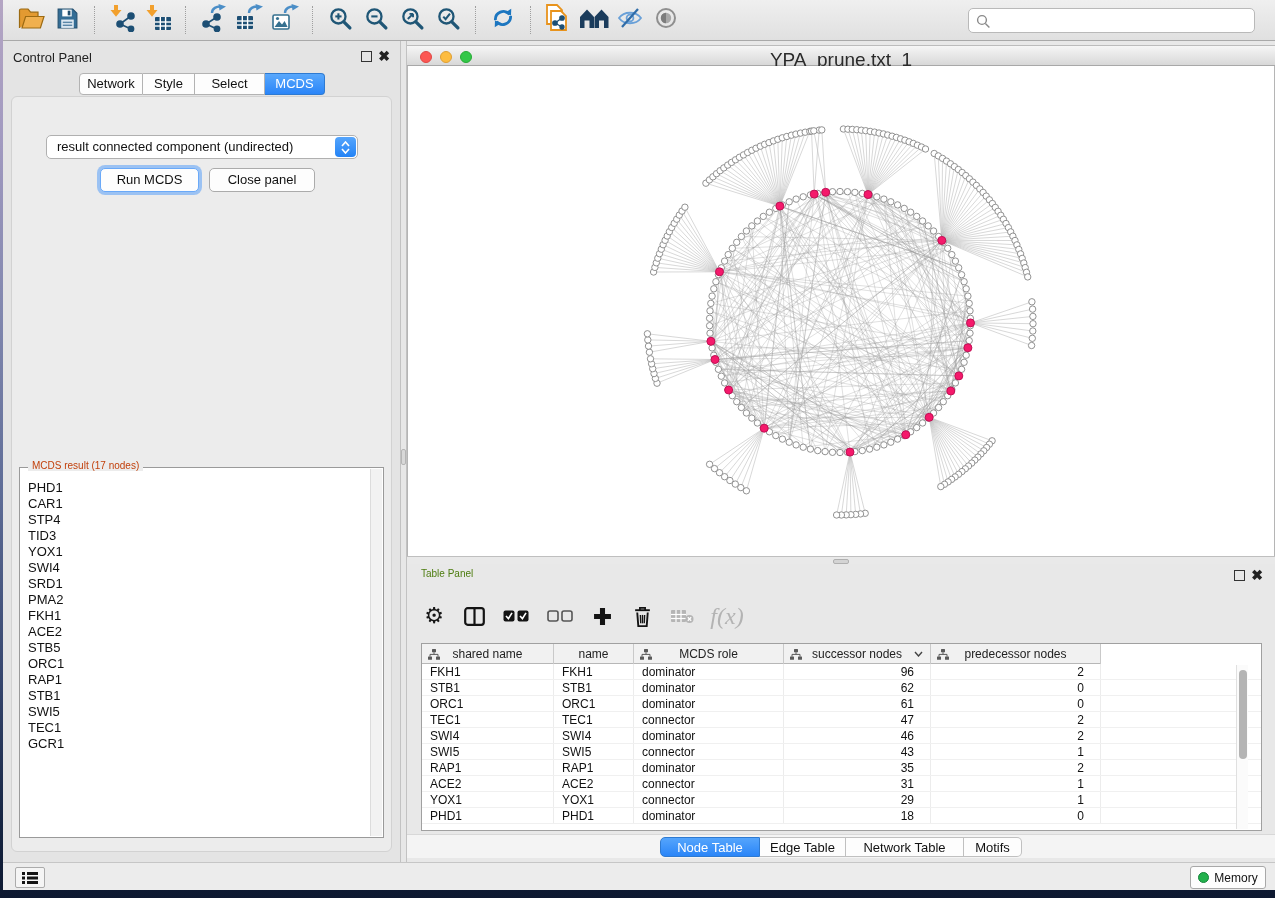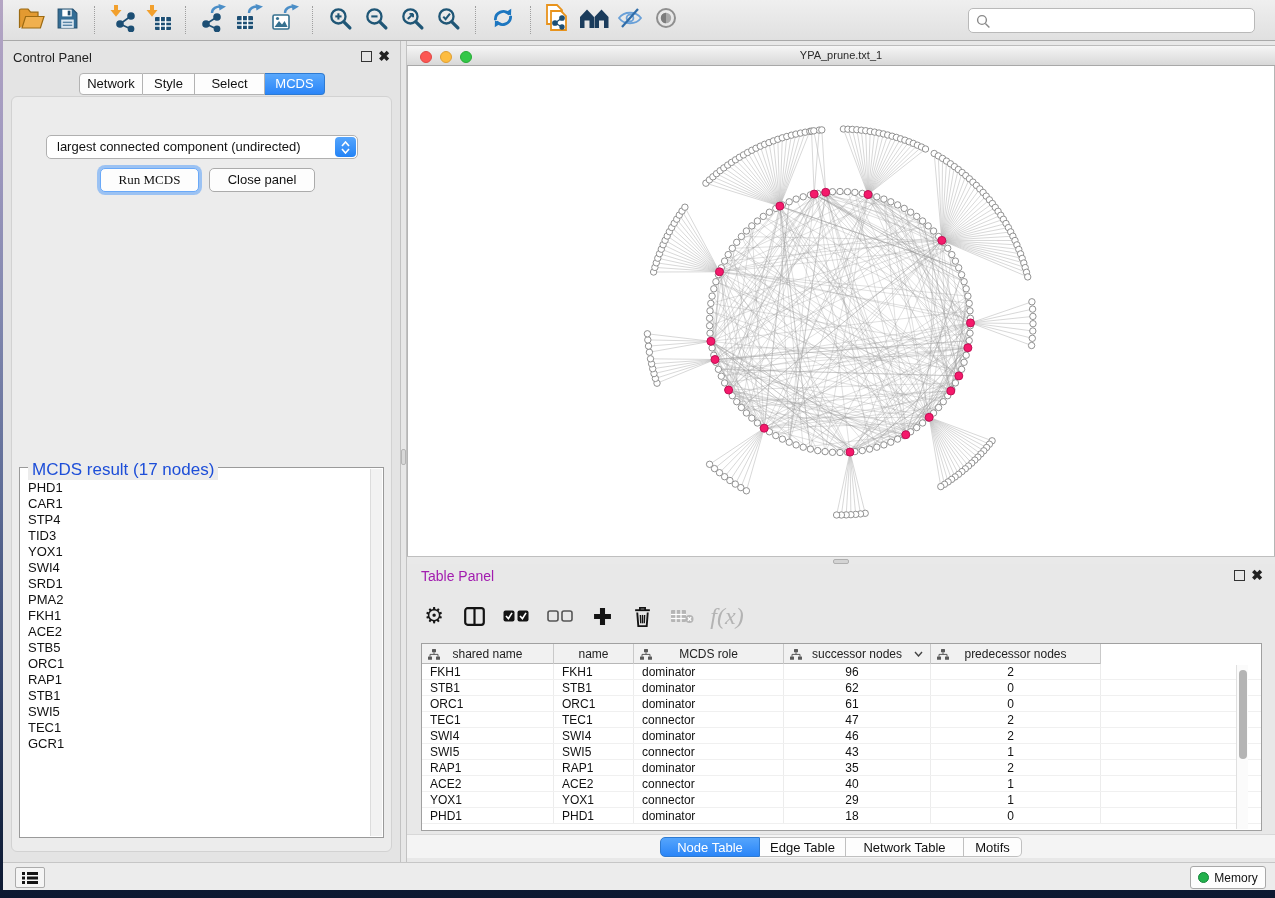--- a/index.html
+++ b/index.html
@@ -36,60 +36,60 @@
   .cptab.first { border-left:1px solid #b3b3b3; border-radius:4px 0 0 4px; }
   .cptab.last { border-radius:0 4px 4px 0; }
   .cptab.active { background:linear-gradient(#59a8fc,#2a85f8); color:#fff; border-color:#2e7ad1; }
   .cp-body { position:absolute; left:8px; right:8px; top:55px; bottom:10px; background:#ececec; border:1px solid #d2d2d2; border-radius:6px; }
   .opt-label { position:absolute; left:0; right:0; top:17px; text-align:center; font-size:13px; color:#111; }
   .dropdown { position:absolute; left:34px; top:38px; width:312px; height:24px; background:#fff; border:1px solid #b0b0b0; border-radius:5px; }
   .dropdown .dd-text { position:absolute; left:10px; top:3px; font-size:13px; color:#111; }
   .dd-stepper { position:absolute; right:1px; top:1px; width:21px; height:20px; border-radius:4px; background:linear-gradient(#55a5fc,#2383f6); display:flex; flex-direction:column; align-items:center; justify-content:center; gap:1px; }
   .btn-row { position:absolute; left:0; right:0; top:71px; height:24px; }
   .pbtn { position:absolute; height:24px; background:#fdfdfd; border:1px solid #ababab; border-radius:5px; font-size:13px; color:#111; text-align:center; line-height:22px; }
-  .pbtn.focused { box-shadow:0 0 0 3px rgba(90,160,250,.55); border-color:#6aa9f8;font-family:Liberation Serif, serif; }
+  .pbtn.focused { box-shadow:0 0 0 3px rgba(90,160,250,.55); border-color:#6aa9f8; }
   .result-box { position:absolute; left:7px; width:365px; top:370px; height:371px; background:#fff; border:1px solid #9a9a9a; }
-  .result-legend { position:absolute; left:8px; top:-8px; background:#ececec; padding:0 4px; font-size:17px; color:#1d4ed8; }
+  .result-legend { position:absolute; left:8px; top:-8px; background:#ececec; padding:0 4px; font-size:10px; color:#c2410c; }
   .result-list { position:absolute; left:2px; top:12px; right:14px; bottom:2px; overflow:hidden; }
   .result-item { font-size:13px; color:#111; line-height:16px; padding-left:6px; }
   .result-scroll { position:absolute; top:1px; bottom:1px; right:1px; width:12px; background:#f2f2f2; border-left:1px solid #dcdcdc; }
 
   
   .vsplit { position:absolute; left:400px; top:41px; width:7px; height:821px; background:#e7e7e7; border-left:1px solid #c2c2c2; border-right:1px solid #c2c2c2; }
   .vsplit .handle { position:absolute; left:0px; top:408px; width:5px; height:16px; background:#d8d8d8; border:1px solid #b5b5b5; border-radius:2px; }
 
   
   .netp { position:absolute; left:407px; top:41px; width:868px; height:523px; background:#e8e8e8; }
   .net-titlebar { position:absolute; left:0; right:0; top:4px; height:21px;
     background:linear-gradient(#f6f6f6,#d8d8d8); border-top:1px solid #bcbcbc; border-bottom:1px solid #a8a8a8; }
   .tl { position:absolute; top:4.5px; width:12px; height:12px; border-radius:50%; }
-  .net-title { position:absolute; left:0; right:0; top:3px; text-align:center; font-size:11px; color:#2a2a2a; }
+  .net-title { position:absolute; left:0; right:0; top:3px; text-align:center; font-size:19px; color:#2a2a2a; }
   .net-canvas { position:absolute; left:0; right:0; top:25px; height:490px; background:#fff; border-left:1px solid #b5b5b5; border-right:1px solid #b5b5b5; }
   .hsplit { position:absolute; left:0; right:0; top:515px; height:8px; background:#e9e9e9; border-top:1px solid #bfbfbf; }
   .hsplit .handle { position:absolute; left:50%; top:1.5px; width:16px; height:5px; margin-left:-8px; background:#d4d4d4; border:1px solid #b0b0b0; border-radius:2px; }
 
   
   .tp { position:absolute; left:407px; top:564px; width:868px; height:298px; background:#e8e8e8; }
-  .tp-title { position:absolute; left:14px; top:4px; font-size:14px; color:#a21caf;text-align:center; }
+  .tp-title { position:absolute; left:14px; top:4px; font-size:10px; color:#4d7c0f;text-align:center; }
   .tp .win-float { right:30px; top:6px; }
   .tp .win-close { right:12px; top:3px; }
   .tp-toolbar { position:absolute; left:14px; top:26px; height:52px; right:14px; display:flex; align-items:center; gap:14px; }
   .tp-tool { width:26px; height:26px; display:flex; align-items:center; justify-content:center; }
   .gear-glyph { font-size:22px; color:#171717; line-height:24px; }
   .fx-glyph { font-family:"Liberation Serif", serif; font-style:italic; font-size:24px; color:#b3b3b3; }
   .tbl-box { position:absolute; left:14px; top:79px; width:841px; height:188px; background:#fff; border:1px solid #a0a0a0; }
   .tbl-head { display:flex; height:20px; background:#f1f1f1; border-bottom:1px solid #b7b7b7; }
   .th { position:relative; height:20px; border-right:1px solid #c9c9c9; display:flex; align-items:center; justify-content:center; font-size:12px; color:#222; }
   .th .orgicon { position:absolute; left:6px; top:5px; }
   .th .sort { position:absolute; right:7px; top:7px; }
   .th.fill { flex:1; border-right:none; background:#fff; }
   .c0{width:132px;} .c1{width:80px;} .c2{width:150px;} .c3{width:147px;} .c4{width:170px;}
   .tr { display:flex; height:16px; line-height:16px; border-bottom:1px solid #f0f0f0; }
   .td { font-size:12px; color:#111; padding-left:8px; border-right:1px solid #ececec; overflow:hidden; white-space:nowrap; }
-  .td.num { text-align:center; padding-right:10px; padding-left:0; }
+  .td.num { text-align:right; padding-right:16px; padding-left:0; }
   .td.fill { flex:1; border-right:none; }
   .tbl-scroll { position:absolute; top:21px; bottom:1px; right:13px; width:12px; background:#fbfbfb; border-left:1px solid #e0e0e0; }
   .tbl-thumb { position:absolute; left:1.5px; top:5px; width:8px; height:89px; background:#b4b4b4; border-radius:4px; }
   .tp-tabs-strip { position:absolute; left:0; right:0; top:270px; height:24px; background:#f4f4f4; border-top:1px solid #d8d8d8; }
   .seg-group { position:absolute; left:253px; top:2px; height:20px; display:flex; }
   .seg { height:20px; line-height:19px; text-align:center; font-size:13px; color:#111; background:#fdfdfd; border:1px solid #c0c0c0; border-left:none; }
   .seg.first { border-left:1px solid #c0c0c0; border-radius:5px 0 0 5px; }
   .seg.last { border-radius:0 5px 5px 0; }
   .seg.active { background:linear-gradient(#55a5fc,#2a85f8); color:#fff; border-color:#2e7ad1; }
 
@@ -305,21 +305,21 @@
       <span class="win-close">✖</span>
     </div>
     <div class="cp-tabs">
       <div class="cptab first" style="width:64px">Network</div>
       <div class="cptab" style="width:52px">Style</div>
       <div class="cptab" style="width:70px">Select</div>
       <div class="cptab last active" style="width:60px">MCDS</div>
     </div>
     <div class="cp-body">
       <div class="dropdown">
-        <span class="dd-text">largest connected component (undirected)</span>
+        <span class="dd-text">result connected component (undirected)</span>
         <span class="dd-stepper">
           <svg width="9" height="6" viewBox="0 0 9 6">
               <path d="M1 5 L4.5 1 L8 5" fill="none" stroke="#fff" stroke-width="1.6"></path>
             </svg>
           <svg width="9" height="6" viewBox="0 0 9 6">
               <path d="M1 1 L4.5 5 L8 1" fill="none" stroke="#fff" stroke-width="1.6"></path>
             </svg>
         </span>
       </div>
       <div class="btn-row">
@@ -1282,21 +1282,21 @@
             <span class="td c2">dominator</span>
             <span class="td c3 num">35</span>
             <span class="td c4 num">2</span>
             <span class="td fill"></span>
           </div>
 
           <div class="tr">
             <span class="td c0">ACE2</span>
             <span class="td c1">ACE2</span>
             <span class="td c2">connector</span>
-            <span class="td c3 num">40</span>
+            <span class="td c3 num">31</span>
             <span class="td c4 num">1</span>
             <span class="td fill"></span>
           </div>
 
           <div class="tr">
             <span class="td c0">YOX1</span>
             <span class="td c1">YOX1</span>
             <span class="td c2">connector</span>
             <span class="td c3 num">29</span>
             <span class="td c4 num">1</span>

